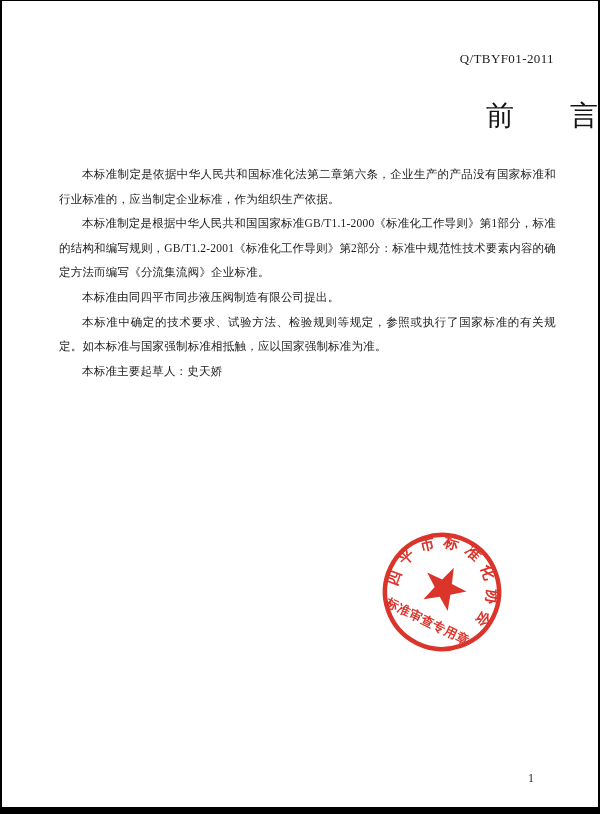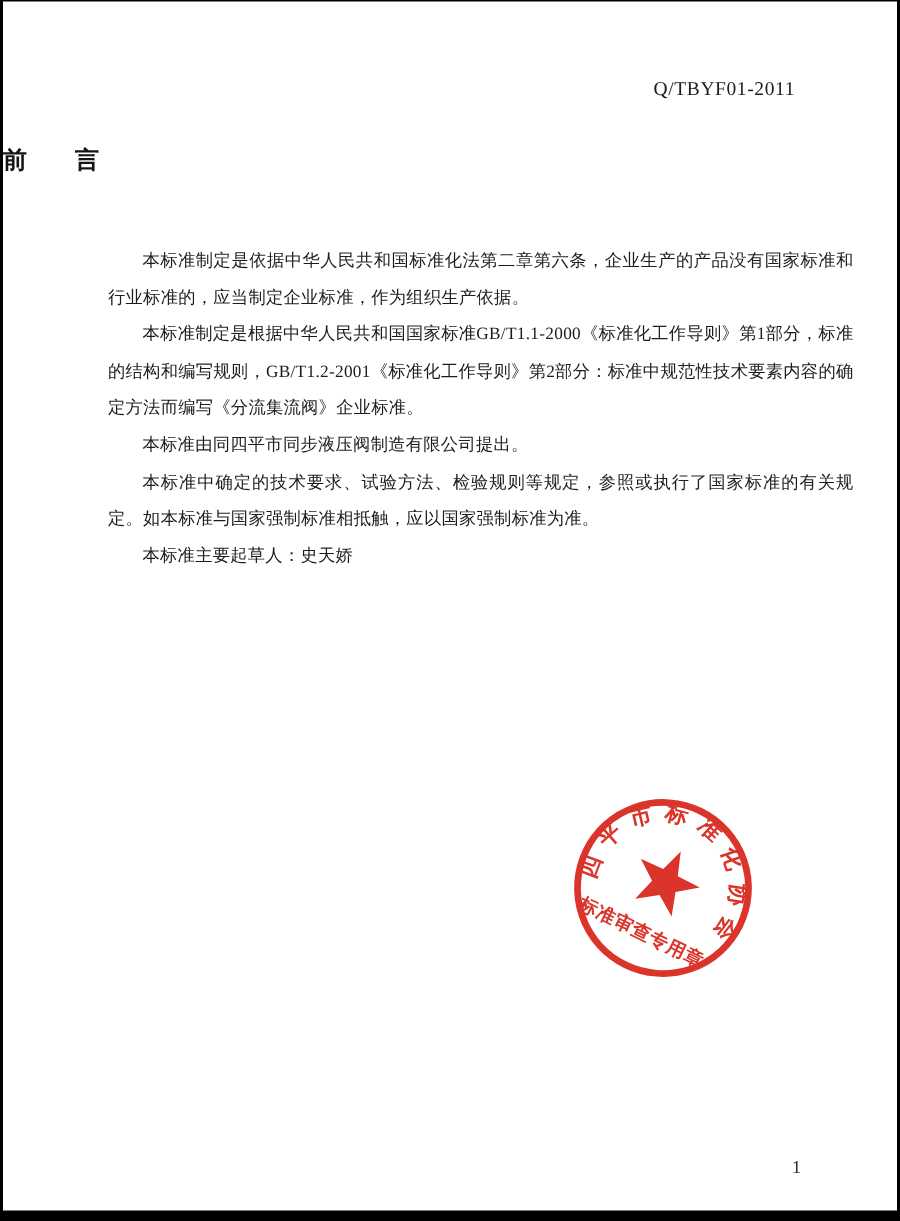--- a/index.html
+++ b/index.html
@@ -16,44 +16,44 @@
 
   .paper {
     position: absolute;
     left: 2px; right: 2px; top: 1px; bottom: 7px;
     background: #ffffff;
   }
 
   .header-code {
     position: absolute;
     top: 50px;
-    right: 68px;
+    right: 44px;
     font-size: 13px;
     letter-spacing: 0.4px;
     color: #1b1b1b;
     font-family: "Liberation Serif", "DejaVu Serif", serif;
     margin-left: 29px;
   }
 
   .doc-title {
     position: absolute;
     top: 96px;
     left: 0; right: 0;
-    text-align: left;
+    text-align: right;
     font-family: "Liberation Sans", "DejaVu Sans", sans-serif;
-    font-weight: bold;
-    font-size: 16px;
+    font-weight: normal;
+    font-size: 28px;
     color: #141414;
     white-space: pre;
   }
 
   .body-text {
     position: absolute;
     top: 161px;
-    left: 70px;
+    left: 57px;
     width: 497px;
     color: #1c1c1c;
   }
 
   .body-text p {
     font-size: 11.5px;
     line-height: 24.6px;
     text-align: justify;
     text-indent: 2em;
     letter-spacing: 0.2px;

